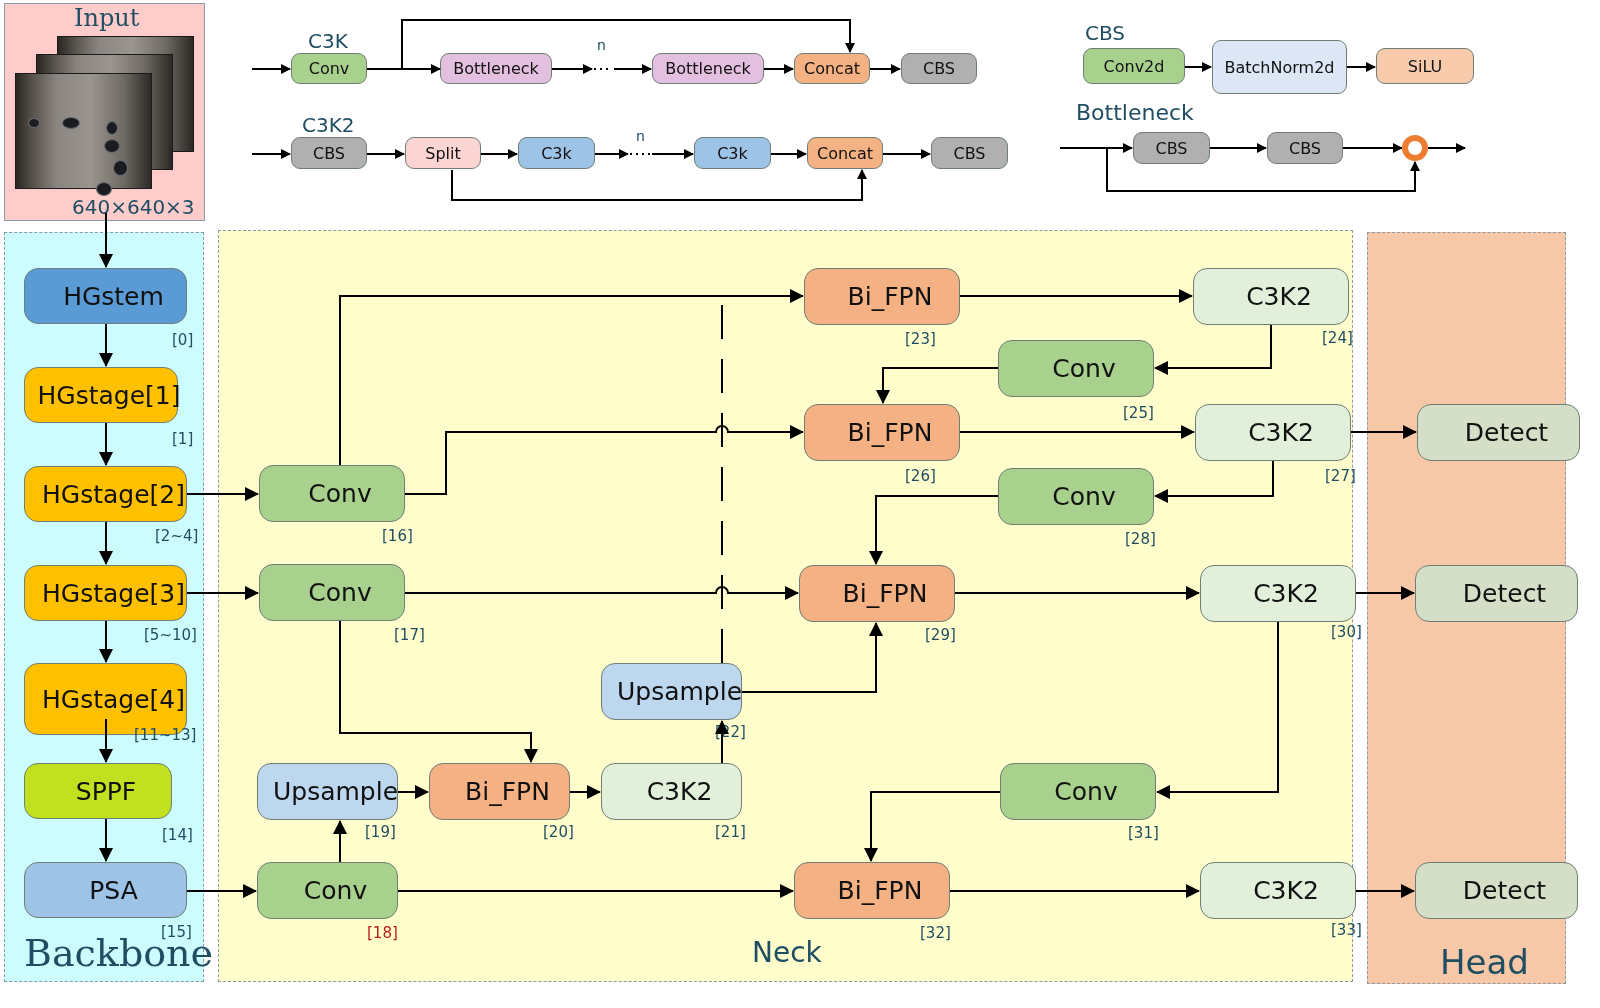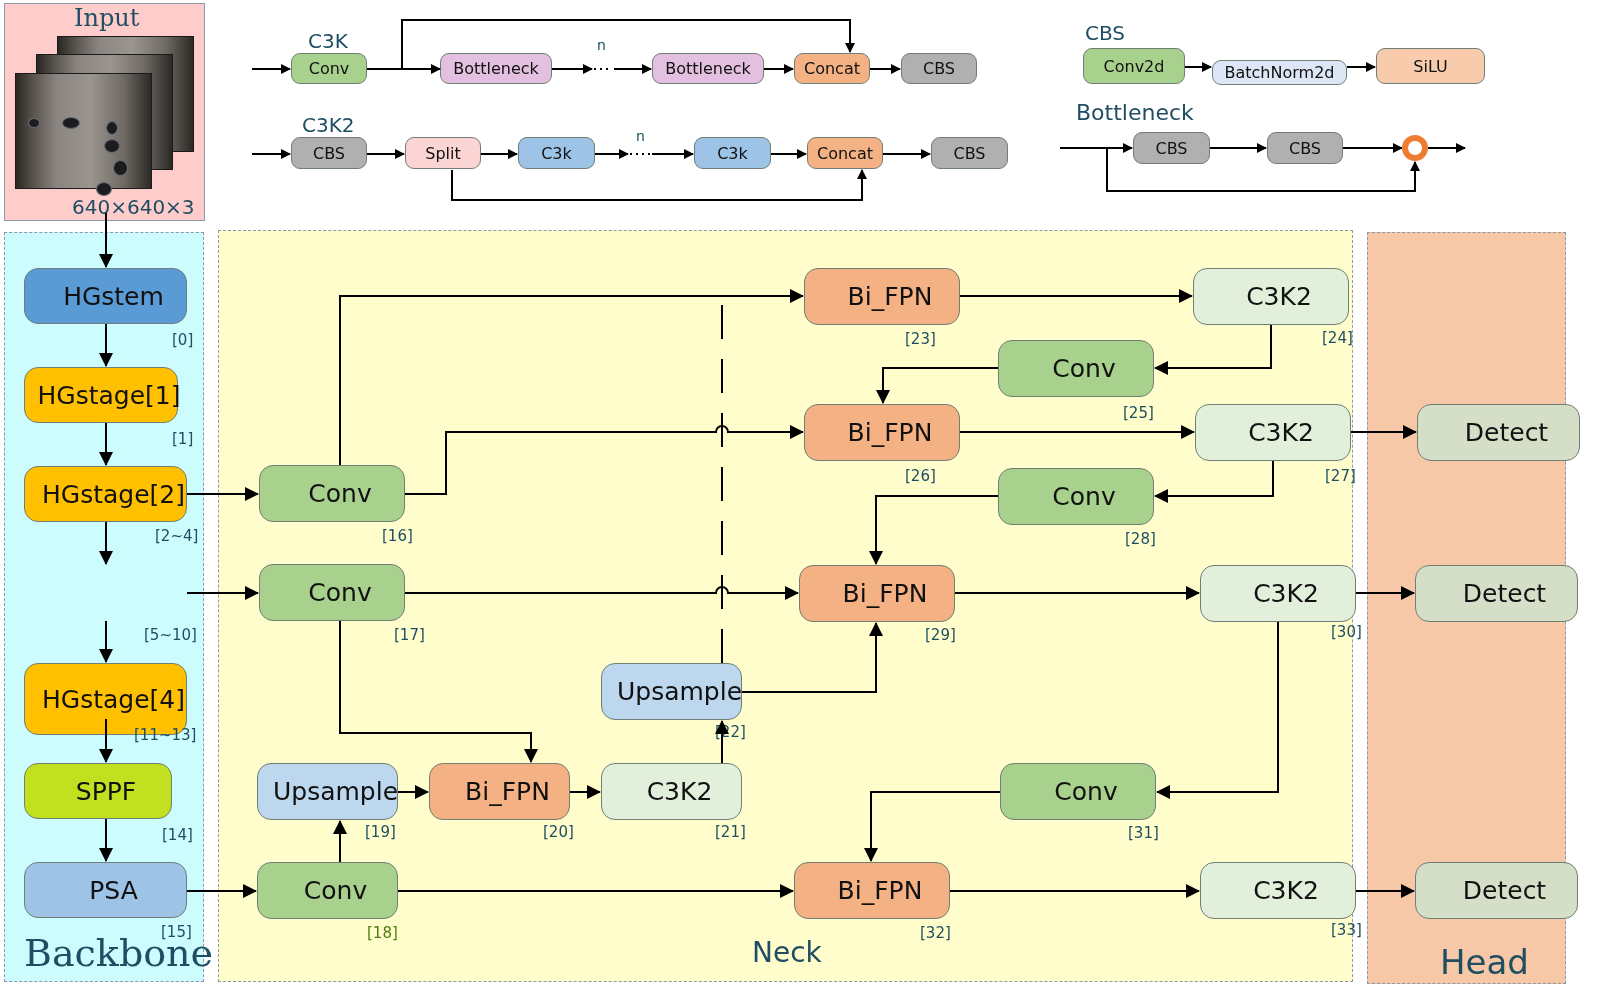--- a/index.html
+++ b/index.html
@@ -62,54 +62,55 @@
   <div class="node small" style="left: 901px; top: 53px; width: 76px; height: 31px; background: rgb(176, 176, 176);">CBS</div>
 
   <div class="node small" style="left: 291px; top: 137px; width: 76px; height: 32px; background: rgb(176, 176, 176);">CBS</div>
   <div class="node small" style="left: 405px; top: 137px; width: 76px; height: 32px; background: rgb(251, 212, 212);">Split</div>
   <div class="node small" style="left: 518px; top: 137px; width: 77px; height: 32px; background: rgb(157, 195, 230);">C3k</div>
   <div class="node small" style="left: 694px; top: 137px; width: 77px; height: 32px; background: rgb(157, 195, 230);">C3k</div>
   <div class="node small" style="left: 807px; top: 137px; width: 76px; height: 32px; background: rgb(244, 177, 131);">Concat</div>
   <div class="node small" style="left: 931px; top: 137px; width: 77px; height: 32px; background: rgb(176, 176, 176);">CBS</div>
 
   <div class="node small" style="left: 1083px; top: 48px; width: 102px; height: 36px; background: rgb(169, 209, 142);">Conv2d</div>
-  <div class="node small" style="left: 1212px; top: 60px; width: 135px; height: 25px; background: rgb(221, 230, 244);">BatchNorm2d</div>
-  <div class="node small" style="left: 1376px; top: 48px; width: 109px; height: 36px; background: rgb(248, 203, 173);">SiLU</div>
+  <div class="node small" style="left: 1212px; top: 40px; width: 135px; height: 54px; background: rgb(221, 230, 244);">BatchNorm2d</div>
+  <div class="node small" style="left: 1376px; top: 48px; width: 98px; height: 36px; background: rgb(248, 203, 173);">SiLU</div>
 
   <div class="node small" style="left: 1133px; top: 132px; width: 77px; height: 32px; background: rgb(176, 176, 176);">CBS</div>
   <div class="node small" style="left: 1267px; top: 132px; width: 76px; height: 32px; background: rgb(176, 176, 176);">CBS</div>
 
   <div class="node big" style="left: 24px; top: 268px; width: 163px; height: 56px; background: rgb(91, 155, 213);">HGstem</div>
   <div class="idx" style="left: 172px; top: 331px; color: rgb(31, 78, 99);">[0]</div>
 
   <div class="node big" style="left: 24px; top: 367px; width: 154px; height: 56px; background: rgb(255, 192, 0);">HGstage[1]</div>
   <div class="idx" style="left: 172px; top: 430px; color: rgb(31, 78, 99);">[1]</div>
 
   <div class="node big" style="left: 24px; top: 466px; width: 163px; height: 56px; background: rgb(255, 192, 0);">HGstage[2]</div>
   <div class="idx" style="left: 155px; top: 527px; color: rgb(31, 78, 99);">[2~4]</div>
 
+  <div class="node big" style="left: 24px; top: 565px; width: 163px; height: 56px; background: rgb(255, 192, 0);">HGstage[3]</div>
   <div class="idx" style="left: 144px; top: 626px; color: rgb(31, 78, 99);">[5~10]</div>
 
   <div class="node big" style="left: 24px; top: 663px; width: 163px; height: 72px; background: rgb(255, 192, 0);">HGstage[4]</div>
   <div class="idx" style="left: 134px; top: 726px; color: rgb(31, 78, 99);">[11~13]</div>
 
   <div class="node big" style="left: 24px; top: 763px; width: 148px; height: 56px; background: rgb(192, 224, 32);">SPPF</div>
   <div class="idx" style="left: 162px; top: 826px; color: rgb(31, 78, 99);">[14]</div>
 
   <div class="node big" style="left: 24px; top: 862px; width: 163px; height: 56px; background: rgb(157, 195, 230);">PSA</div>
   <div class="idx" style="left: 161px; top: 923px; color: rgb(31, 78, 99);">[15]</div>
 
   <div class="node big" style="left: 259px; top: 465px; width: 146px; height: 57px; background: rgb(169, 209, 142);">Conv</div>
   <div class="idx" style="left: 382px; top: 527px; color: rgb(31, 78, 99);">[16]</div>
 
   <div class="node big" style="left: 259px; top: 564px; width: 146px; height: 57px; background: rgb(169, 209, 142);">Conv</div>
   <div class="idx" style="left: 394px; top: 626px; color: rgb(31, 78, 99);">[17]</div>
 
   <div class="node big" style="left: 257px; top: 862px; width: 141px; height: 57px; background: rgb(169, 209, 142);">Conv</div>
-  <div class="idx" style="left: 367px; top: 924px; color: #4d7c0f;">[18]</div>
+  <div class="idx" style="left: 367px; top: 924px; color: #b91c1c;">[18]</div>
 
   <div class="node big" style="left: 257px; top: 763px; width: 141px; height: 57px; background: rgb(189, 215, 238);">Upsample</div>
   <div class="idx" style="left: 365px; top: 823px; color: rgb(31, 78, 99);">[19]</div>
 
   <div class="node big" style="left: 429px; top: 763px; width: 141px; height: 57px; background: rgb(244, 177, 131);">Bi_FPN</div>
   <div class="idx" style="left: 543px; top: 823px; color: rgb(31, 78, 99);">[20]</div>
 
   <div class="node big" style="left: 601px; top: 763px; width: 141px; height: 57px; background: rgb(226, 239, 218);">C3K2</div>
   <div class="idx" style="left: 715px; top: 823px; color: rgb(31, 78, 99);">[21]</div>
 

